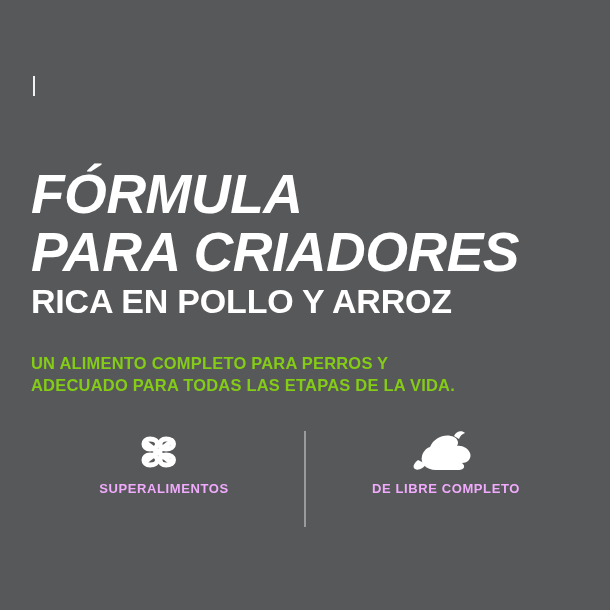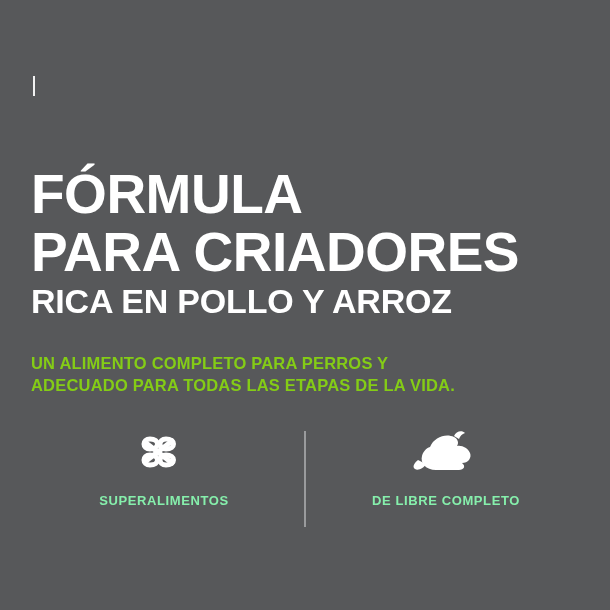--- a/index.html
+++ b/index.html
@@ -38,20 +38,21 @@
     width: 2px;
     height: 20px;
     background: #f2f2f2;
   }
 
   .headline {
     position: absolute;
     left: 31px;
     top: 168px;
     line-height: 0.98;
+    font-style: italic;
   }
   .headline .line1,
   .headline .line2 {
     font-size: 55px;
     font-weight: bold;
     letter-spacing: -0.5px;
     color: #ffffff;
     display: block;
     white-space: nowrap;
   }
@@ -101,27 +102,26 @@
     align-items: center;
     justify-content: flex-start;
   }
   .feature-icon {
     height: 56px;
     display: flex;
     align-items: center;
     justify-content: center;
   }
   .feature-label {
-    margin-top: 12px;
     font-size: 13px;
     font-weight: bold;
     letter-spacing: 0.6px;
     text-align: left;
     line-height: 1.25;
-    color: #86efac;
+    color: #f0abfc;
   }
   .feature-label span {
     display: block;
   }
   .divider {
     width: 1px;
     align-self: stretch;
     background: #9a9b9d;
     margin-top: 6px;
     margin-bottom: 18px;

